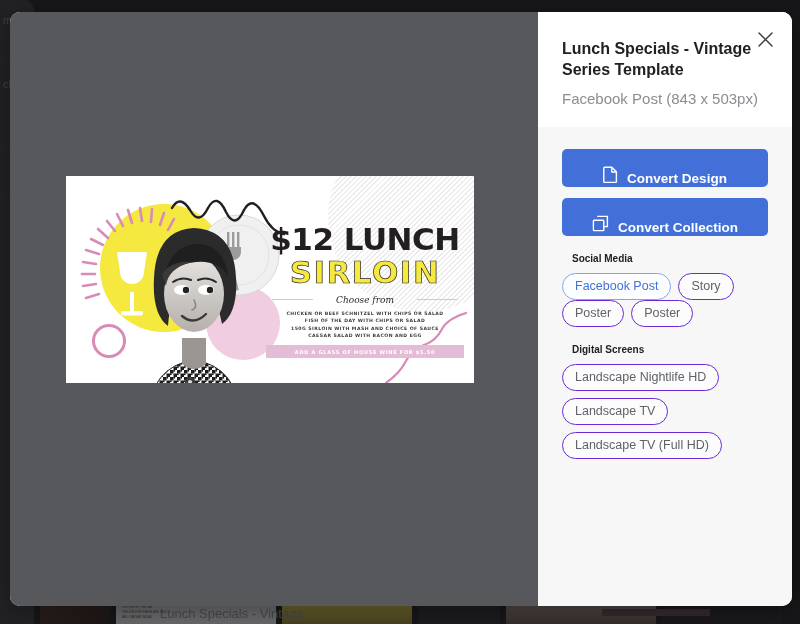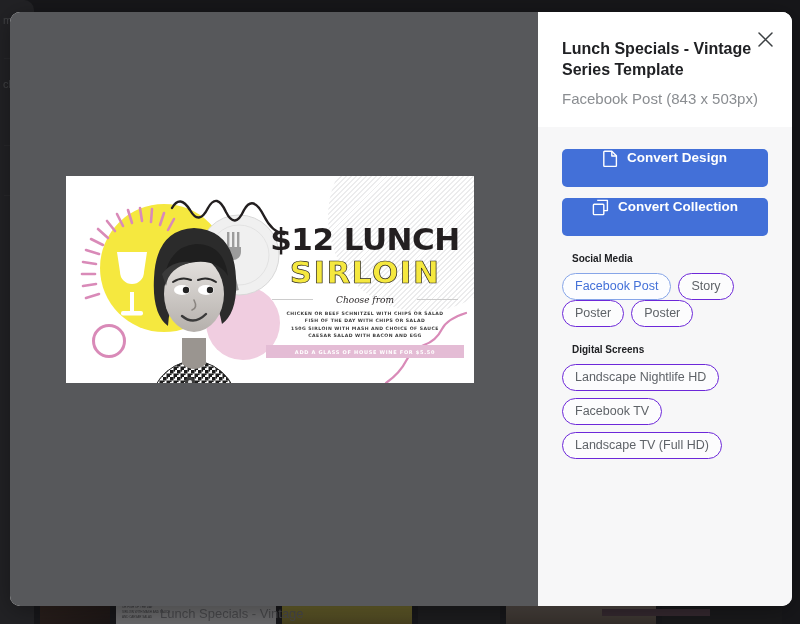--- a/index.html
+++ b/index.html
@@ -306,21 +306,21 @@
     width: 100%;
     height: 38px;
     background: #4370d8;
     color: #ffffff;
     border: none;
     border-radius: 5px;
     font-family: "Liberation Sans", sans-serif;
     font-size: 13.5px;
     font-weight: bold;
     display: flex;
-    align-items: flex-start;
+    align-items: flex-end;
     justify-content: center;
     gap: 9px;
     cursor: pointer;
     margin-bottom: 11px;
     box-sizing: border-box;
   }
   .primary-btn svg { flex: 0 0 auto; }
 
   .section-title {
     font-size: 10px;
@@ -548,19 +548,19 @@
       </div>
 
       <div class="chip-row">
         <div class="chip">Poster</div>
         <div class="chip">Poster</div>
       </div>
 
       <div class="section-title">Digital Screens</div>
       <div class="chip-col">
         <div class="chip">Landscape Nightlife HD</div>
-        <div class="chip">Facebook TV</div>
+        <div class="chip">Landscape TV</div>
         <div class="chip">Landscape TV (Full HD)</div>
       </div>
 
     </div>
   </div>
 </div>
 
 </body></html>

